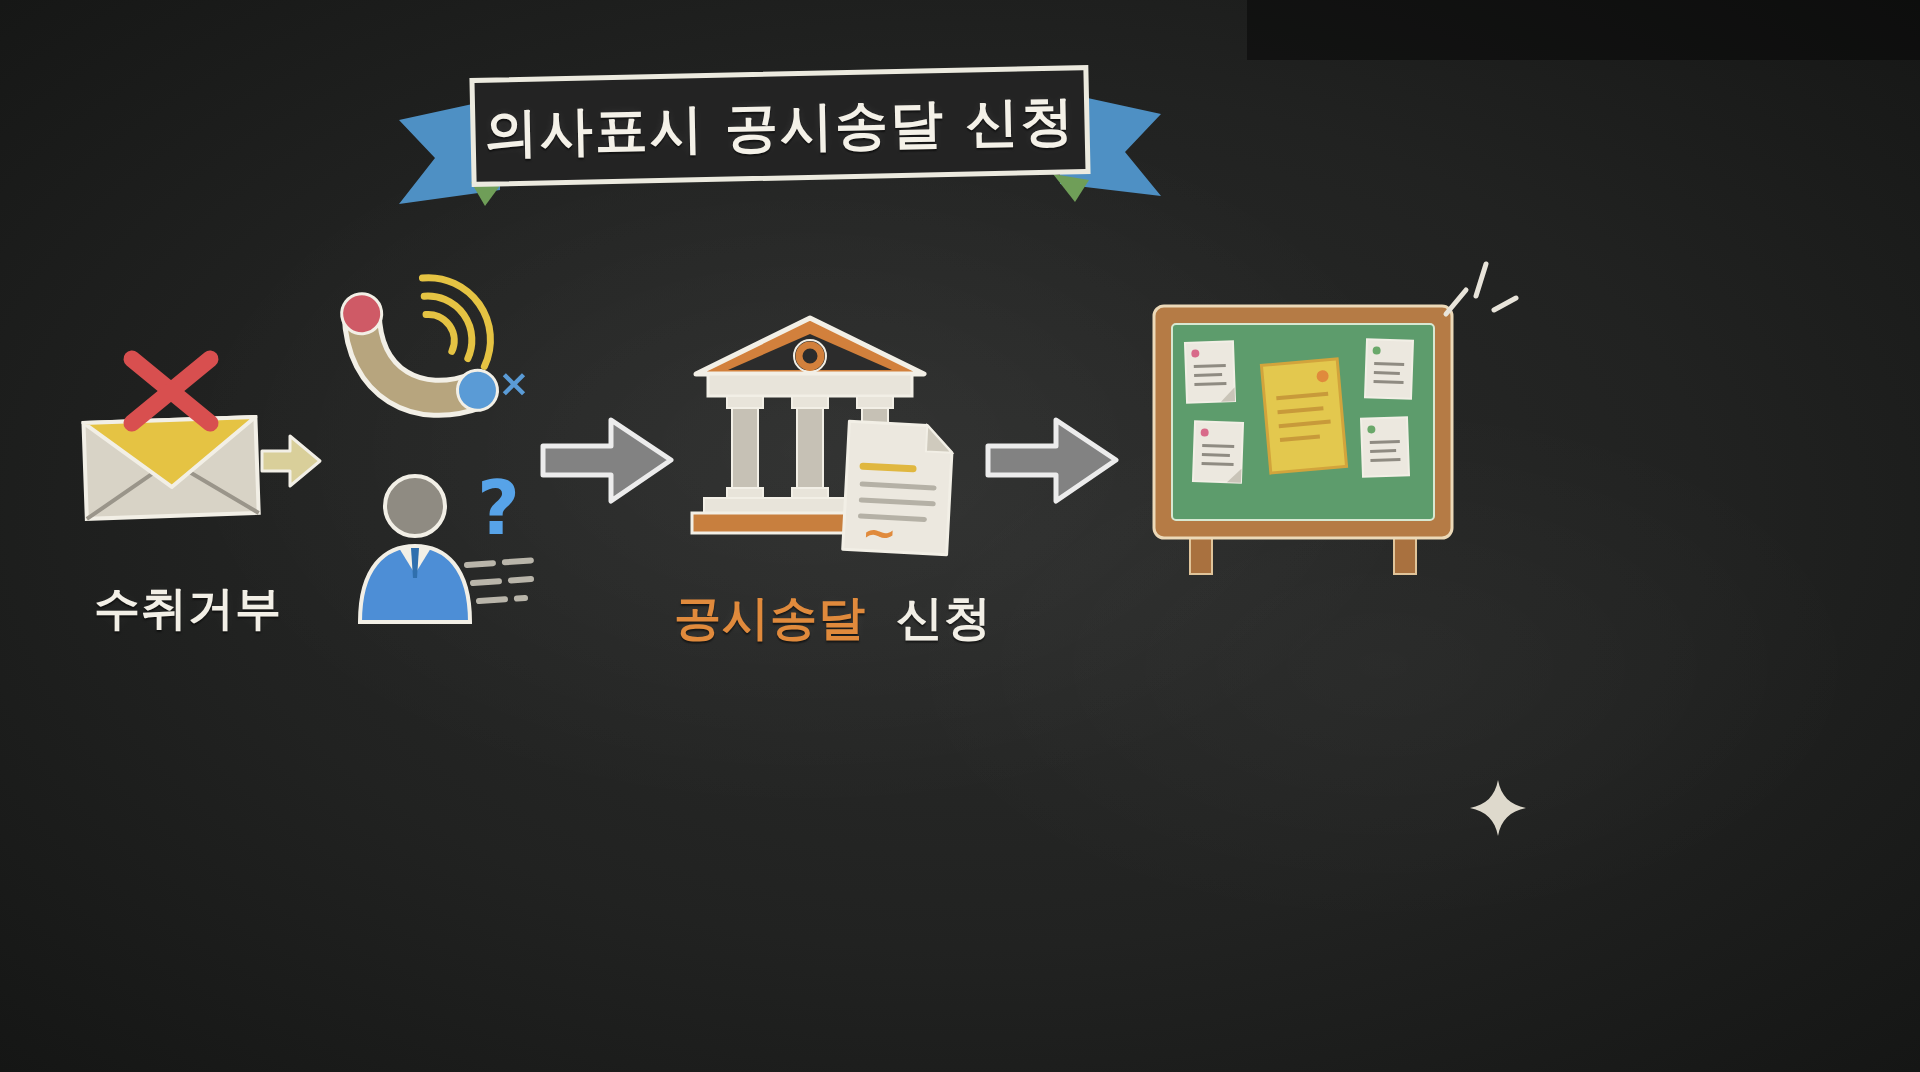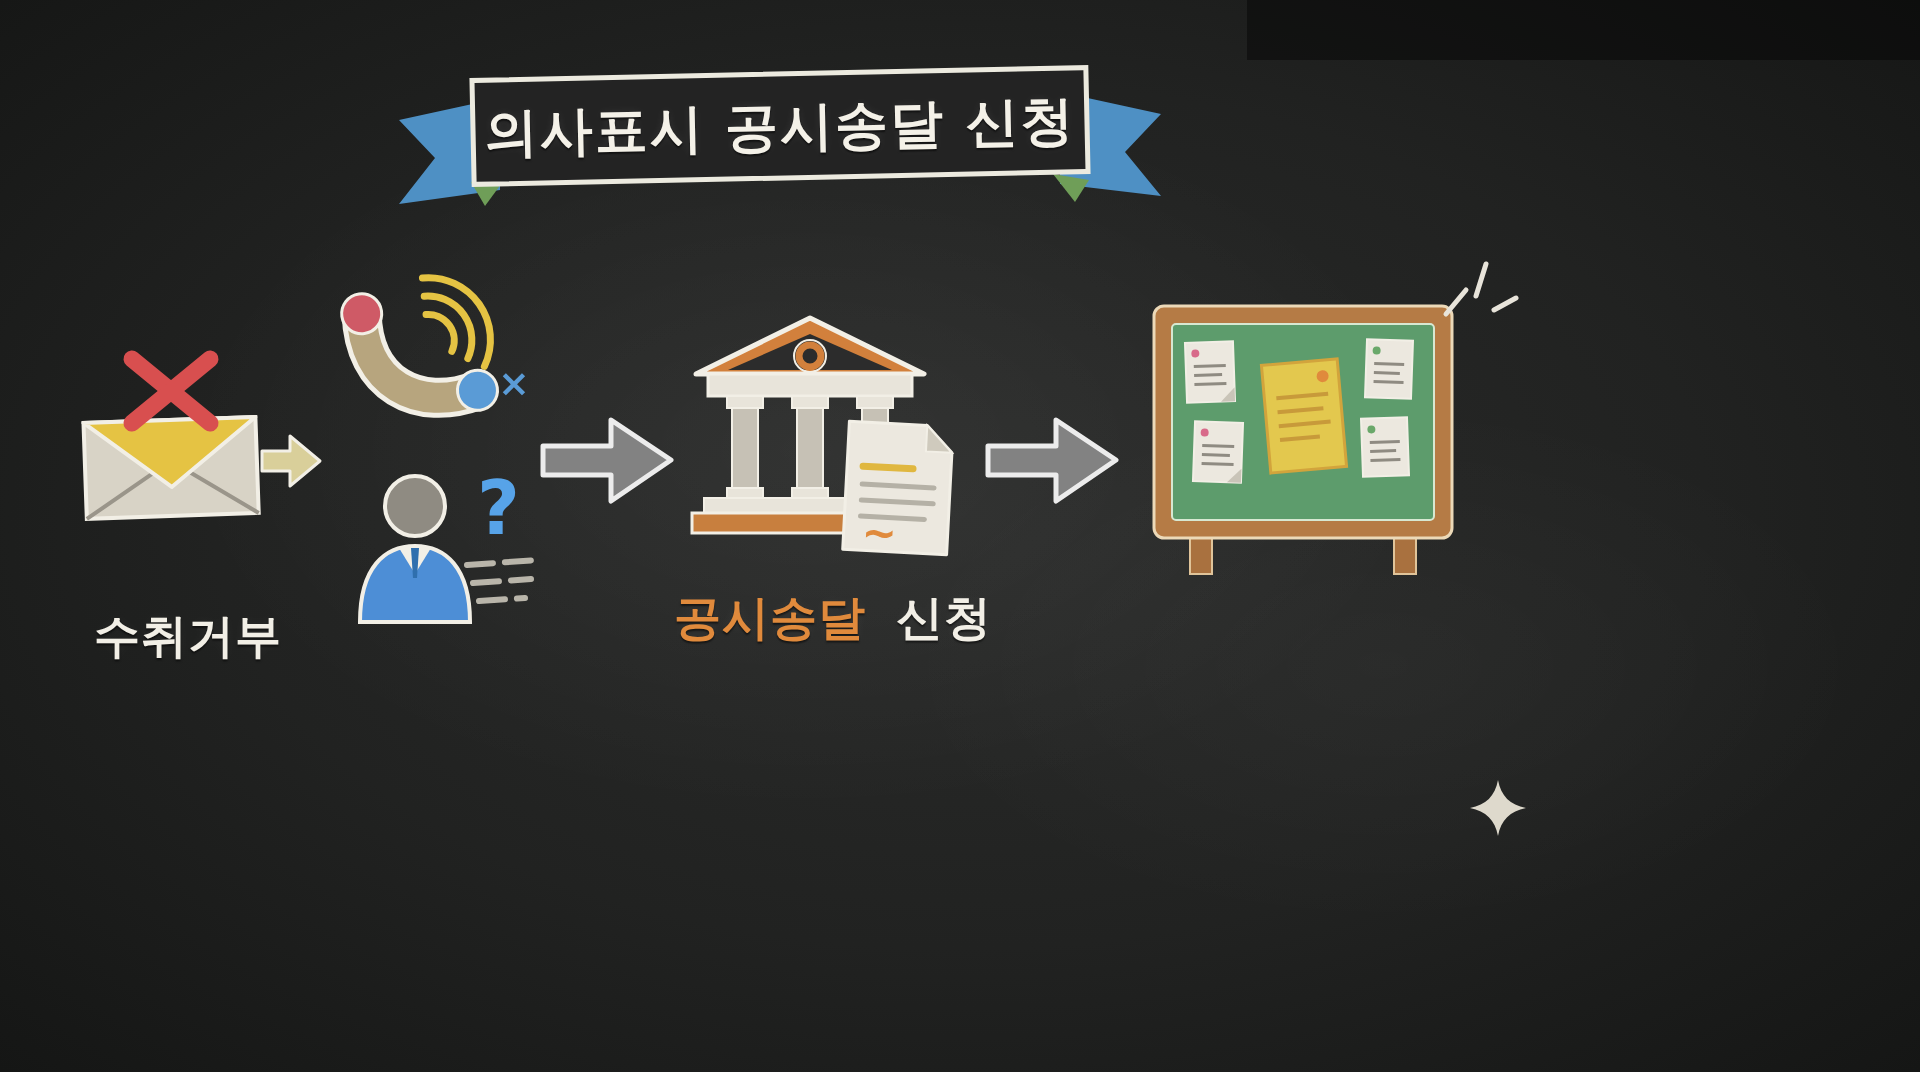--- a/index.html
+++ b/index.html
@@ -62,21 +62,21 @@
       <path d="M15,171 L101,116 M187,171 L101,116" stroke="#9a958a" stroke-width="4" fill="none"></path>
       <polygon points="15,75 187,75 101,142" fill="#e5c343" stroke="#f2efe6" stroke-width="4" stroke-linejoin="round"></polygon>
     </g>
     <g stroke="#d84f4f" stroke-width="17" stroke-linecap="round">
       <path d="M62,14 L140,78"></path>
       <path d="M140,14 L62,78"></path>
     </g>
     <polygon points="192,106 220,106 220,91 250,116 220,141 220,126 192,126" fill="#d9cf9a" stroke="#f2efe6" stroke-width="3" stroke-linejoin="round"></polygon>
   </svg>
 
-  <div class="abs label lab-md" style="left:48px;top:578px;width:280px;margin-top:28px;">
+  <div class="abs label lab-md" style="left:48px;top:578px;width:280px;">
     <div><span class="white">수취거부</span></div>
   </div>
 
   <svg class="abs" style="left:330px;top:270px;" width="200" height="175" viewBox="0 0 200 175">
     <g transform="rotate(-8 90 85)">
       <path d="M38,36 C30,106 80,142 142,128" stroke="#f2efe6" stroke-width="40" fill="none" stroke-linecap="round"></path>
       <path d="M38,36 C30,106 80,142 142,128" stroke="#b7a57e" stroke-width="30" fill="none" stroke-linecap="round"></path>
       <circle cx="38" cy="36" r="20" fill="#cf5a66" stroke="#f2efe6" stroke-width="3"></circle>
       <circle cx="142" cy="128" r="20" fill="#5a9bd6" stroke="#f2efe6" stroke-width="3"></circle>
     </g>

